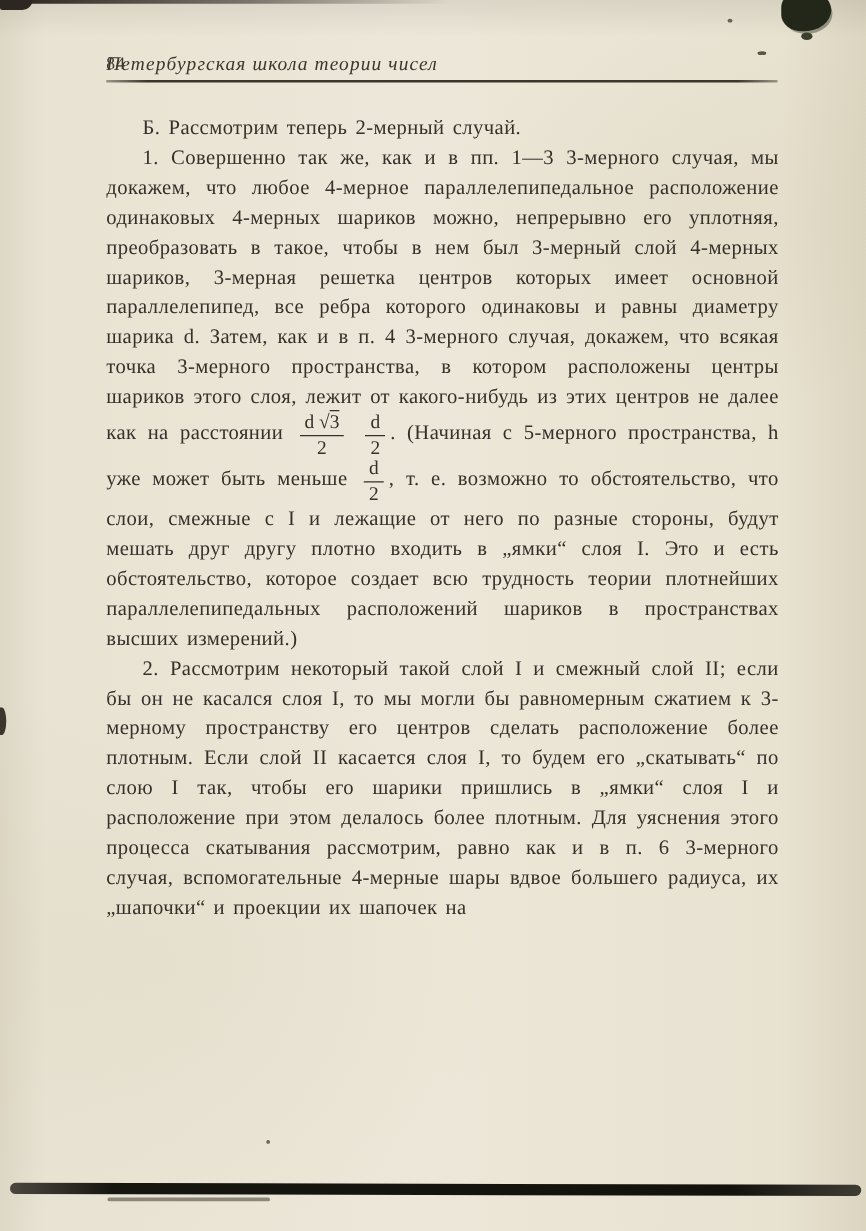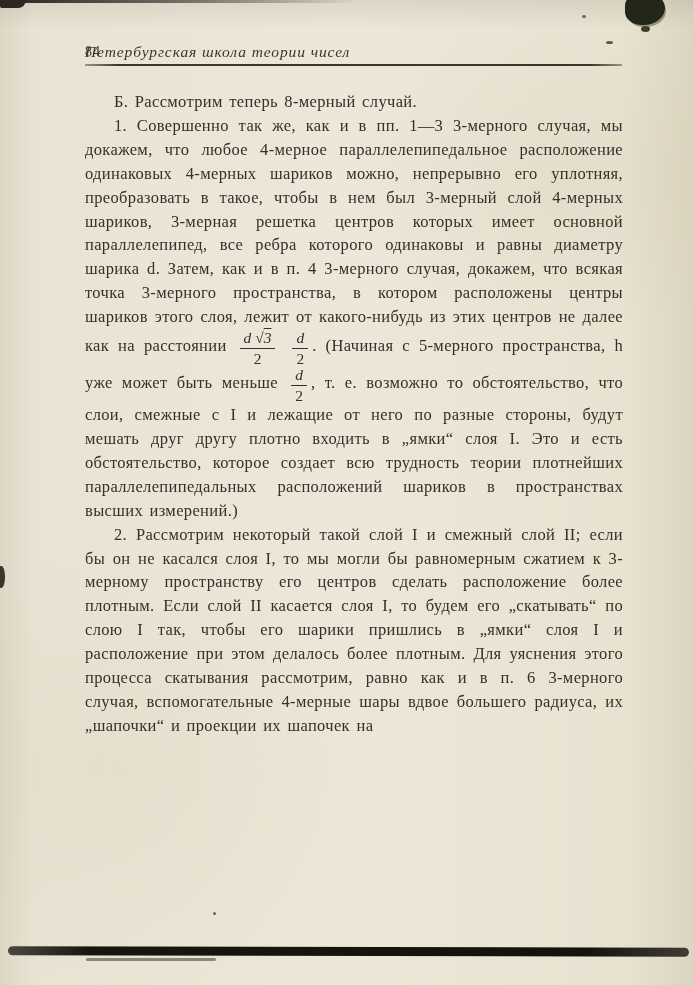--- a/index.html
+++ b/index.html
@@ -78,21 +78,21 @@
     max-height: 802px; overflow: hidden;
   }
   .body-text p { margin: 0; text-indent: 29px; }
 
   
   .frac {
     display: inline-block; vertical-align: middle; text-align: center;
     line-height: 1; margin: 0 4px; font-size: 15.5px;
     letter-spacing: 0; word-spacing: 0; text-indent: 0;
   }
-  .frac .num { display: block; padding: 1px 4px 2px; border-bottom: 1.4px solid #35312a; font-style: italic; }
+  .frac .num { display: block; padding: 1px 4px 2px; border-bottom: 1.4px solid #35312a; }
   .frac .den { display: block; padding-top: 2px; }
   .overline { text-decoration: overline; }
 </style>
 </head>
 <body>
 
 <div class="scan">
 
   <div class="artifact top-edge-line"></div>
   <div class="artifact corner-mark"></div>
@@ -106,21 +106,21 @@
   <div class="artifact bottom-band-tail"></div>
 
   <div class="running-head">
     <span class="page-num">84</span>
     <span class="head-title">Петербургская школа теории чисел</span>
   </div>
   <div class="head-rule"></div>
 
   <div class="body-text">
 
-    <p>Б. Рассмотрим теперь 8-мерный случай.</p>
+    <p>Б. Рассмотрим теперь 2-мерный случай.</p>
 
     <p><span>1. Совершенно так же, как и в пп. 1—3 3-мерного случая, мы докажем, что любое 4-мерное параллелепипедальное расположение одинаковых 4-мерных шариков можно, непрерывно его уплотняя, преобразовать в такое, чтобы в нем был 3-мерный слой 4-мерных шариков, 3-мерная решетка центров которых имеет основной параллелепипед, все ребра которого одинаковы и равны диаметру шарика d. Затем, как и в п. 4 3-мерного случая, докажем, что всякая точка 3-мерного пространства, в котором расположены центры шариков этого слоя, лежит от какого-нибудь из этих центров не далее как на расстоянии</span>
       <span class="frac"><span class="num"><span>d √</span><span class="overline">3</span></span><span class="den">2</span></span>
       <span class="frac"><span class="num">d</span><span class="den">2</span></span><span>. (Начиная с 5-мерного пространства, h уже может быть меньше</span>
       <span class="frac"><span class="num">d</span><span class="den">2</span></span><span>, т. е. возможно то обстоятельство, что слои, смежные с I и лежащие от него по разные стороны, будут мешать друг другу плотно входить в „ямки“ слоя I. Это и есть обстоятельство, которое создает всю трудность теории плотнейших параллелепипедальных расположений шариков в пространствах высших измерений.)</span></p>
 
     <p>2. Рассмотрим некоторый такой слой I и смежный слой II; если бы он не касался слоя I, то мы могли бы равномерным сжатием к 3-мерному пространству его центров сделать расположение более плотным. Если слой II касается слоя I, то будем его „скатывать“ по слою I так, чтобы его шарики пришлись в „ямки“ слоя I и расположение при этом делалось более плотным. Для уяснения этого процесса скатывания рассмотрим, равно как и в п. 6 3-мерного случая, вспомогательные 4-мерные шары вдвое большего радиуса, их „шапочки“ и проекции их шапочек на</p>
 
   </div>
 </div>

